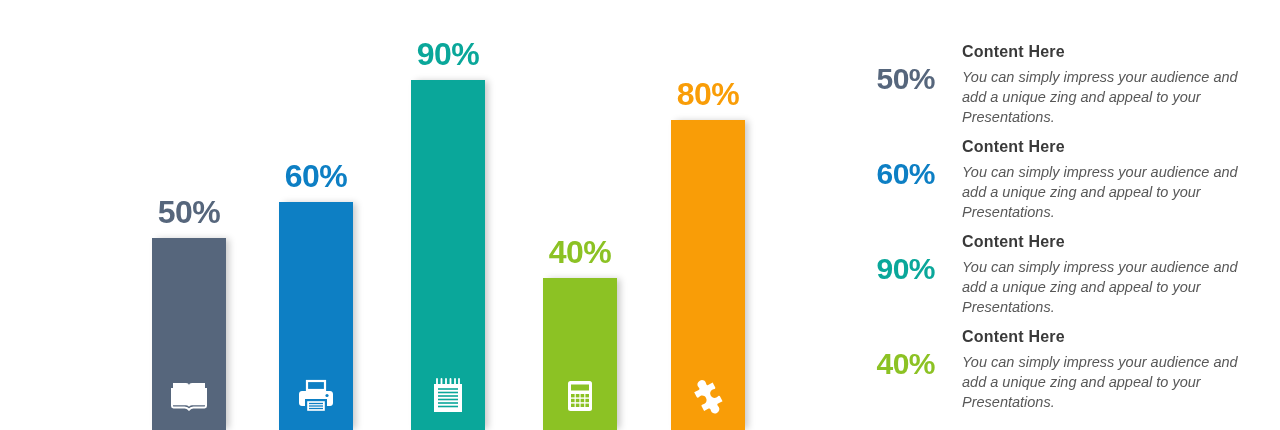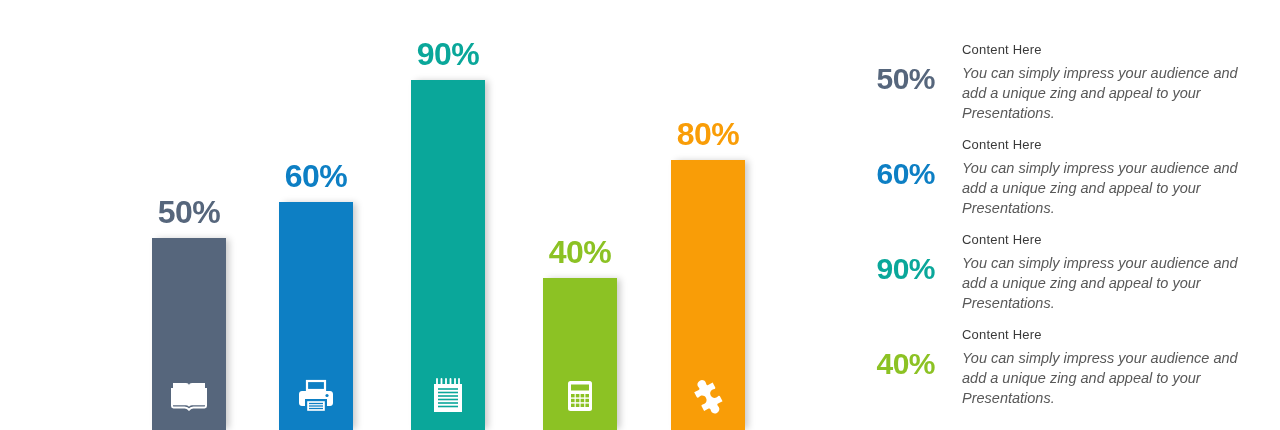--- a/index.html
+++ b/index.html
@@ -88,22 +88,22 @@
   }
 
   .content-text {
     position: absolute;
     left: 117px;
     top: 0;
     width: 300px;
   }
 
   .content-title {
-    font-size: 13px;
-    font-weight: normal;
+    font-size: 16px;
+    font-weight: bold;
     color: #3a3a3a;
     letter-spacing: 0.2px;
     margin-bottom: 4px;
     line-height: 1.3;
   }
 
   .content-body {
     font-size: 14.5px;
     color: #585858;
     line-height: 1.38;
@@ -193,21 +193,21 @@
             <rect x="11" y="28.6" width="3.6" height="3.4"></rect>
             <rect x="15.8" y="28.6" width="3.6" height="3.4"></rect>
             <rect x="20.6" y="28.6" width="3.6" height="3.4"></rect>
             <rect x="25.4" y="28.6" width="3.6" height="3.4"></rect>
           </g>
         </svg>
       </span>
     </div>
   </div>
 
-  <div class="bar-group" style="left:671px; width:74px; height:270px;">
+  <div class="bar-group" style="left:671px; width:74px; height:310px;">
     <div class="bar-value" style="color:#f99d07;">80%</div>
     <div class="bar-rect" style="background:#f99d07;">
       <span class="bar-icon">
         <svg width="42" height="42" viewBox="0 0 42 42">
           <g fill="#ffffff">
             <path d="M20.5 4.5 c2.6 0 4.4 1.9 4.4 4.1 0 0.9-0.35 1.7-0.35 2.4 0 0.7 0.5 1.2 1.3 1.2 h5.1 v5.3 c0 0.8-0.55 1.25-1.25 1.25 -0.75 0-1.5-0.4-2.45-0.4 -2.2 0-4.1 1.85-4.1 4.4 0 2.55 1.9 4.4 4.1 4.4 0.95 0 1.7-0.4 2.45-0.4 0.7 0 1.25 0.45 1.25 1.25 v5.3 h-5.1 c-0.8 0-1.3 0.5-1.3 1.2 0 0.7 0.35 1.5 0.35 2.4 0 2.2-1.8 4.1-4.4 4.1 -2.6 0-4.4-1.9-4.4-4.1 0-0.9 0.35-1.7 0.35-2.4 0-0.7-0.5-1.2-1.3-1.2 h-5.1 v-5.3 c0-0.8 0.55-1.25 1.25-1.25 0.75 0 1.5 0.4 2.45 0.4 2.2 0 4.1-1.85 4.1-4.4 0-2.55-1.9-4.4-4.1-4.4 -0.95 0-1.7 0.4-2.45 0.4 -0.7 0-1.25-0.45-1.25-1.25 v-5.3 h5.1 c0.8 0 1.3-0.5 1.3-1.2 0-0.7-0.35-1.5-0.35-2.4 0-2.2 1.8-4.1 4.4-4.1 z" transform="rotate(-28 21 21)"></path>
           </g>
         </svg>
       </span>
     </div>

